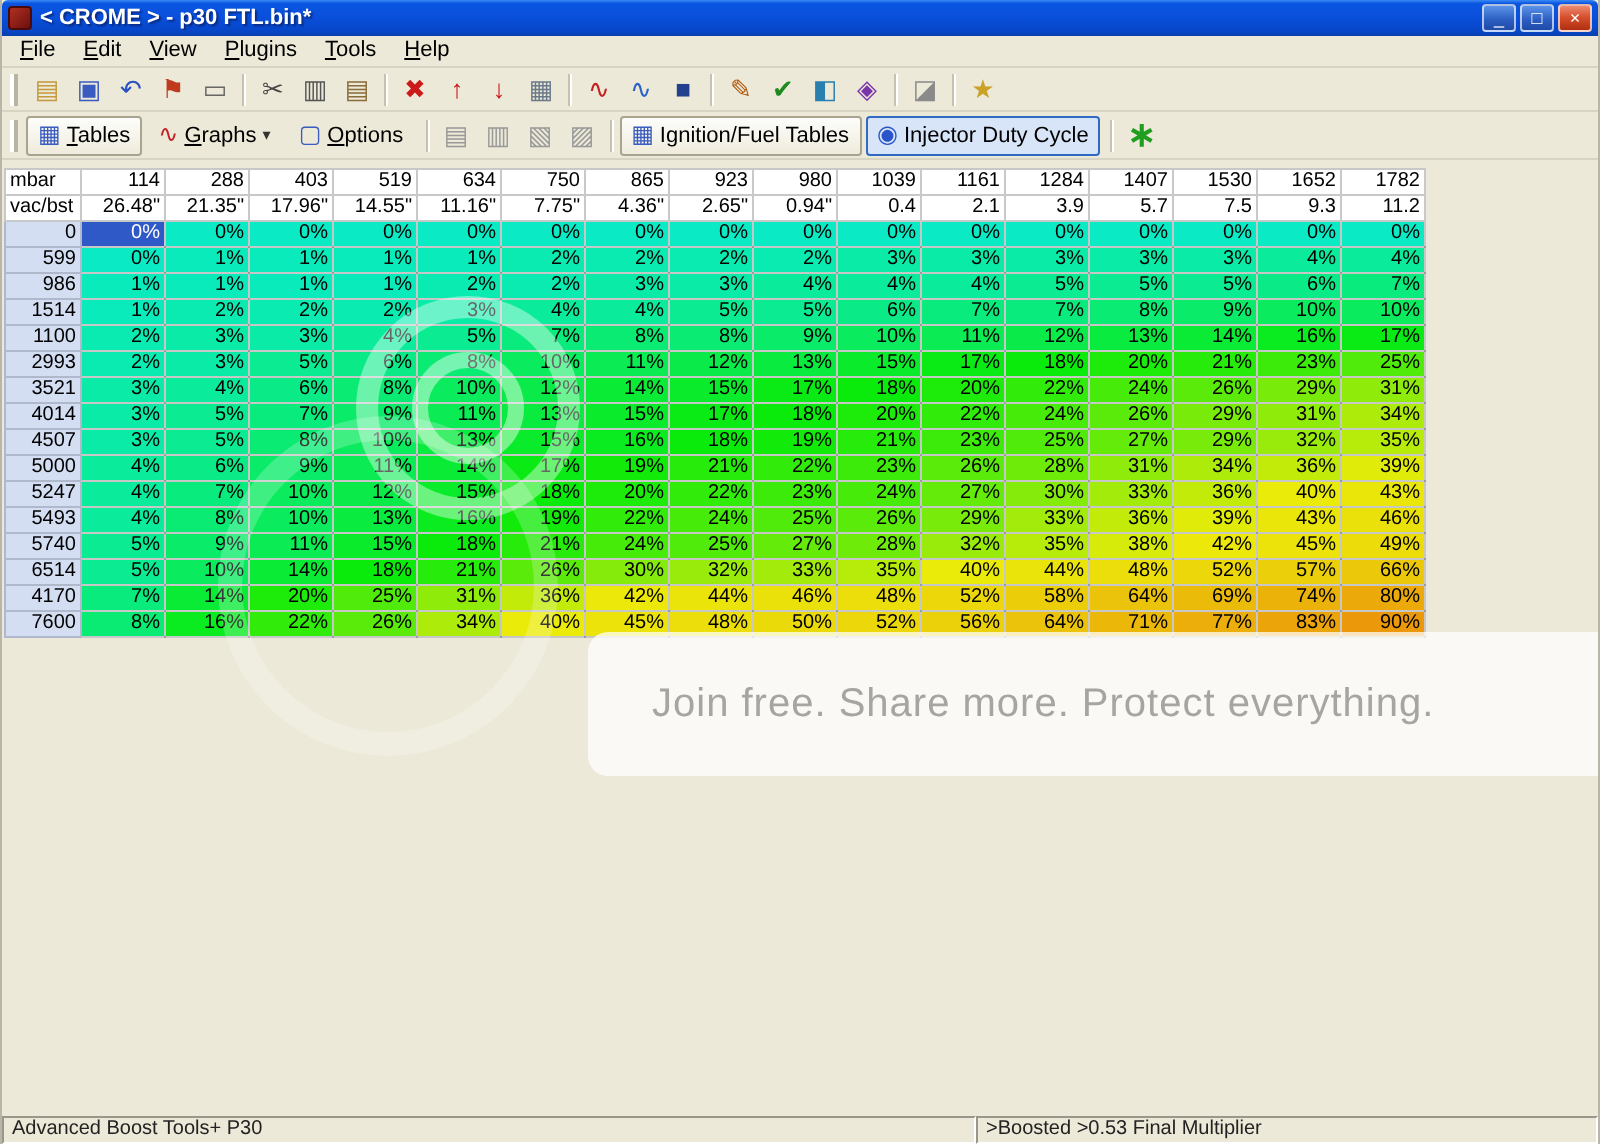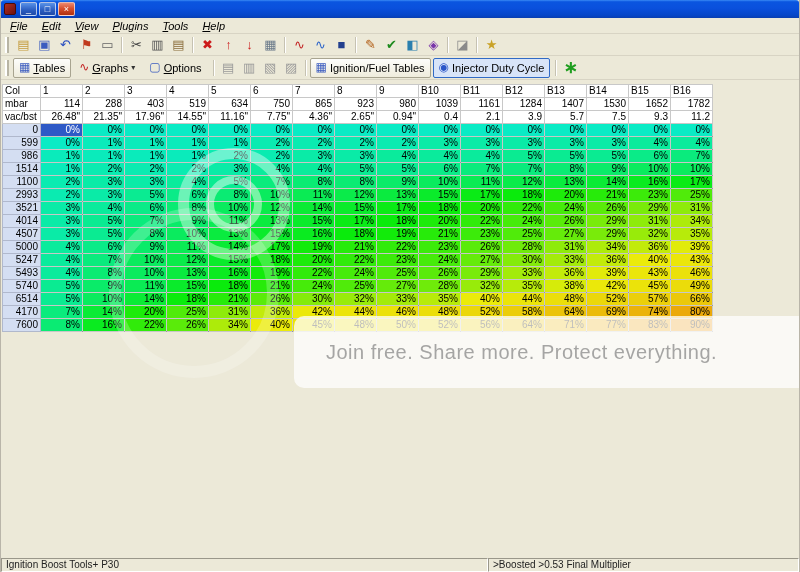--- a/index.html
+++ b/index.html
@@ -18,21 +18,21 @@
   .app-icon { width:12px; height:12px; border-radius:2px; background:linear-gradient(135deg,#b03020,#6d0f0f); border:1px solid #4a0a0a; margin-right:4px; flex:0 0 12px;}
   .title-text { color:#fff; font-size:11px; font-weight:bold; text-shadow:1px 1px 1px #0a2a80; flex:1; white-space:nowrap; overflow:hidden;}
   .winbtns { display:flex; gap:2px; }
   .winbtn {
     width:17px; height:14px; border-radius:2px; color:#fff; font-size:9px; line-height:12px;
     text-align:center; border:1px solid rgba(255,255,255,.65); cursor:default;
     background:linear-gradient(180deg,#5a93e8,#2a5cc0 60%,#1f4aa8);
   }
   .winbtn.close { background:linear-gradient(180deg,#ec8a70,#d8512f 45%,#b0300f); }
   
-  .menubar { height:16px; flex:0 0 16px; display:flex; align-items:center; background:#ece9d8; border-bottom:1px solid #d8d4c4; padding-left:2px;font-style:italic;}
+  .menubar { height:16px; flex:0 0 16px; display:flex; align-items:flex-start; background:#ece9d8; border-bottom:1px solid #d8d4c4; padding-left:2px;}
   .menu-item { display:inline-block; font-size:11px; color:#000; padding:1px 7px; }
   .menu-item::first-letter { text-decoration:underline; }
   
   .toolbar { display:flex; align-items:center; background:#ece9d8; border-bottom:1px solid #d8d4c4; }
   .toolbar.t1 { height:22px; flex:0 0 22px; padding-left:4px; }
   .toolbar.t2 { height:24px; flex:0 0 24px; padding-left:4px; }
   .grip { width:4px; height:16px; margin-right:4px; border-left:2px solid #fff; border-right:2px solid #b8b4a4; }
   .tbtn { width:21px; height:19px; display:flex; align-items:center; justify-content:center; border:1px solid transparent; border-radius:2px; }
   .tglyph { font-size:13px; line-height:13px; }
   .tsep { width:2px; height:16px; margin:0 3px; border-left:1px solid #c6c2b2; border-right:1px solid #fff; }
@@ -64,20 +64,21 @@
   .spane.left { flex:0 0 487px; }
   .spane.right { flex:1; }
 </style>
 </head>
 <body>
 
 <div class="window">
 
   <div class="titlebar">
     <div class="app-icon"></div>
+    <div class="title-text">&lt; CROME &gt; - p30 FTL.bin*</div>
     <div class="winbtns">
       <div class="winbtn">_</div>
       <div class="winbtn">□</div>
       <div class="winbtn close">×</div>
     </div>
   </div>
 
   <div class="menubar">
       <div class="menu-item">File</div>
       <div class="menu-item">Edit</div>
@@ -218,39 +219,20 @@
           <col style="width:42px">
           <col style="width:42px">
           <col style="width:42px">
           <col style="width:42px">
           <col style="width:42px">
           <col style="width:42px">
           <col style="width:42px">
           <col style="width:42px">
         </colgroup>
         <tbody>
-          <tr>
-            <th class="hdr">Col</th>
-            <th class="hdr">1</th>
-            <th class="hdr">2</th>
-            <th class="hdr">3</th>
-            <th class="hdr">4</th>
-            <th class="hdr">5</th>
-            <th class="hdr">6</th>
-            <th class="hdr">7</th>
-            <th class="hdr">8</th>
-            <th class="hdr">9</th>
-            <th class="hdr">B10</th>
-            <th class="hdr">B11</th>
-            <th class="hdr">B12</th>
-            <th class="hdr">B13</th>
-            <th class="hdr">B14</th>
-            <th class="hdr">B15</th>
-            <th class="hdr">B16</th>
-          </tr>
           <tr>
             <th class="hdr">mbar</th>
             <td class="hnum">114</td>
             <td class="hnum">288</td>
             <td class="hnum">403</td>
             <td class="hnum">519</td>
             <td class="hnum">634</td>
             <td class="hnum">750</td>
             <td class="hnum">865</td>
             <td class="hnum">923</td>
@@ -591,17 +573,17 @@
 
     <div class="wm wm-ring" style="left:177px;top:68px;width:112px;height:112px;border:11px solid rgba(255,255,255,.40);"></div>
     <div class="wm wm-ring" style="left:205px;top:96px;width:56px;height:56px;border:8px solid rgba(255,255,255,.45);"></div>
     <div class="wm wm-ring" style="left:108px;top:128px;width:170px;height:170px;border:12px solid rgba(255,255,255,.22);"></div>
     <div class="wm wm-band" style="left:293px;top:236px;width:507px;height:72px;">
       <div class="wm-tag">Join free. Share more. Protect everything.</div>
     </div>
   </div>
 
   <div class="statusbar">
-    <div class="spane left">Ignition Boost Tools+ P30</div>
+    <div class="spane left">Advanced Boost Tools+ P30</div>
     <div class="spane right">&gt;Boosted  &gt;0.53 Final Multiplier</div>
   </div>
 
 </div>
 
 </body></html>

